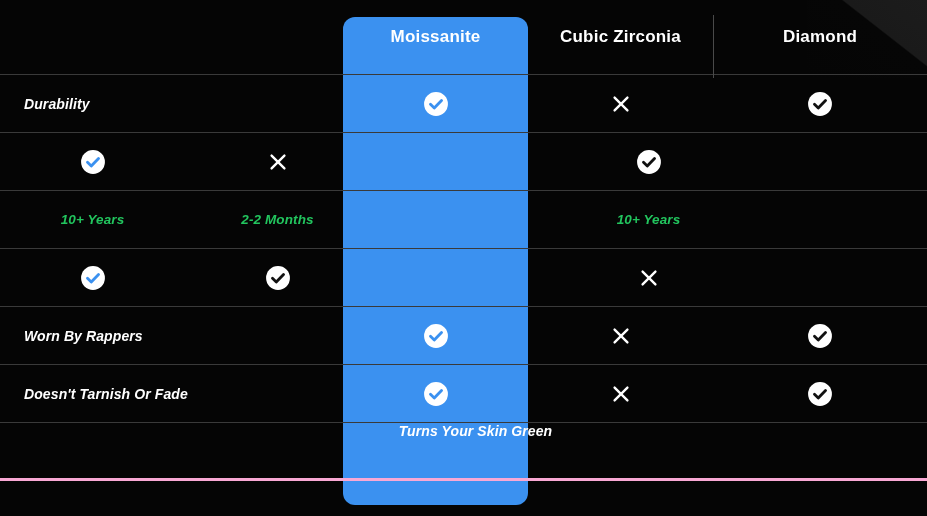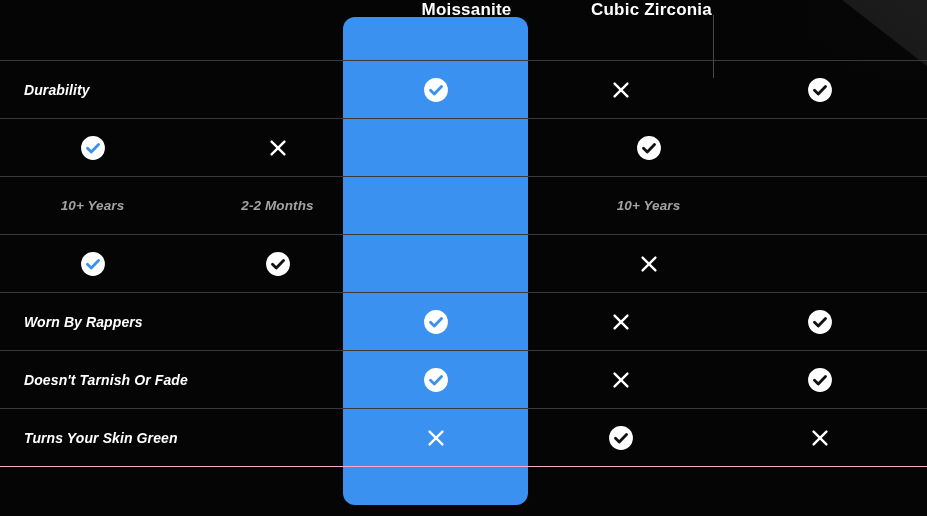--- a/index.html
+++ b/index.html
@@ -48,27 +48,26 @@
     position: relative;
     z-index: 2;
     width: 927px;
     height: 516px;
     display: flex;
     flex-direction: column;
   }
 
   
   .thead {
-    height: 61px;
-    display: flex;
-    align-items: flex-start;
+    height: 75px;
+    display: flex;
+    align-items: center;
     position: relative;
     border-bottom: 1px solid #3a3a3a;
     box-sizing: border-box;
-    padding-left: 31px;
   }
   .thead .th-feature {
     width: 343px;
     flex: 0 0 343px;
   }
   .thead .th {
     flex: 0 0 185px;
     text-align: center;
     color: #ffffff;
     font-size: 17px;
@@ -96,21 +95,22 @@
   }
   .trow {
     height: 58px;
     display: flex;
     align-items: center;
     border-bottom: 1px solid #3a3a3a;
     box-sizing: border-box;
     font-style: italic;
   }
   .trow:last-child {
-    border-bottom: 1px solid #f9a8d4;
+    border-bottom: 3px solid #f9a8d4;
+    flex-direction: column;
   }
 
   .cell-label {
     flex: 0 0 343px;
     padding-left: 24px;
     box-sizing: border-box;
     color: #ffffff;
     font-size: 14px;
     font-weight: bold;
     letter-spacing: 0.1px;
@@ -119,21 +119,21 @@
     flex: 0 0 185px;
     display: flex;
     align-items: center;
     justify-content: center;
   }
   .cell-last {
     flex: 1 1 auto;
   }
 
   .cell-text {
-    color: #a3a3a3;
+    color: #22c55e;
     font-size: 13.5px;
     font-weight: bold;
     letter-spacing: 0.1px;
   }
 
   
   .icon {
     display: block;
   }
   .icon-check-on-blue,
@@ -153,20 +153,21 @@
 
   <div class="corner-wedge"></div>
   <div class="featured-col"></div>
 
   <div class="table">
 
     <div class="thead">
       <div class="th-feature"></div>
       <div class="th th-moissanite">Moissanite</div>
       <div class="th th-cz">Cubic Zirconia</div>
+      <div class="th th-diamond">Diamond</div>
       <div class="header-divider"></div>
     </div>
 
     <div class="tbody">
         <div class="trow">
           <div class="cell-label">Durability</div>
           <div class="cell">
             <span>
               <svg viewBox="0 0 24 24" class="icon icon-check-on-blue">
                 <circle cx="12" cy="12" r="11" fill="#ffffff"></circle>

